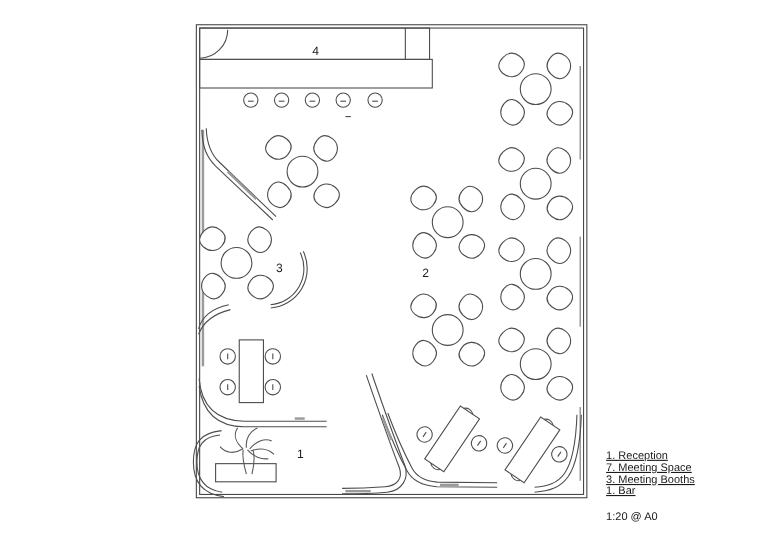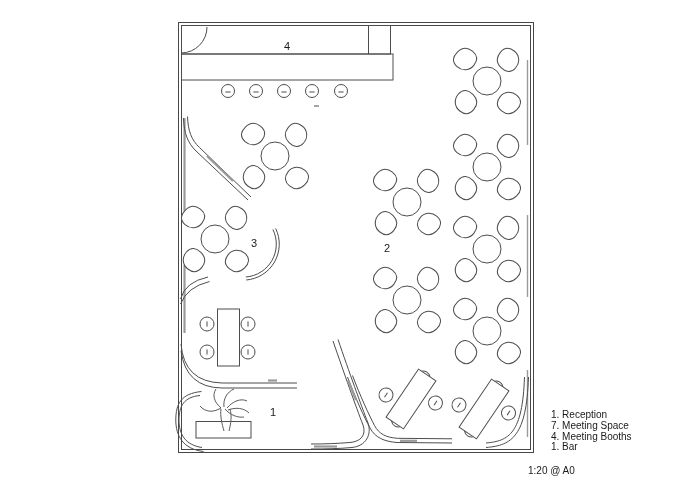--- a/index.html
+++ b/index.html
@@ -9,22 +9,22 @@
   #stage{position:relative;width:700px;height:495px;background:#fff;overflow:hidden;
          font-family:"Liberation Sans", sans-serif;}
   #plan-svg{position:absolute;left:0;top:0;}
   .w  {fill:none;stroke:var(--wall);stroke-width:1;}
   .ln {fill:none;stroke:var(--line);stroke-width:1;}
   .pn {fill:none;stroke:var(--panel);stroke-width:2.2;}
   .pn2{fill:none;stroke:var(--panel);stroke-width:1.4;}
   .fw {fill:#ffffff;stroke:var(--line);stroke-width:1;}
   .lbl{fill:var(--text);font-family:"Liberation Sans",sans-serif;font-size:11px;}
   #legend{position:absolute;left:551px;top:410px;color:var(--text);
-          font-size:10px;line-height:10.8px;white-space:nowrap;}
-  #scale-note{position:absolute;left:528px;top:465px;color:var(--text);
+          font-size:10px;line-height:10.8px;white-space:nowrap;text-decoration:underline;}
+  #scale-note{position:absolute;left:551px;top:465px;color:var(--text);
           font-size:10px;white-space:nowrap;}
 </style>
 </head>
 <body>
 
 <div id="stage">
   <svg id="plan-svg" width="700" height="495" viewBox="0 0 700 495">
 
     <g>
       <rect class="w" x="178.5" y="22.5" width="355" height="430"></rect>
@@ -230,17 +230,17 @@
         <text x="273" y="416" text-anchor="middle" class="lbl">1</text>
         <text x="387" y="252" text-anchor="middle" class="lbl">2</text>
         <text x="254" y="247" text-anchor="middle" class="lbl">3</text>
         <text x="287" y="50" text-anchor="middle" class="lbl">4</text>
       </g>
   </svg>
 
   <div id="legend">
       <div>1. Reception</div>
       <div>7. Meeting Space</div>
-      <div>4. Meeting Booths</div>
+      <div>3. Meeting Booths</div>
       <div>1. Bar</div>
     </div>
   <div id="scale-note">1:20 @ A0</div>
 </div>
 
 </body></html>

